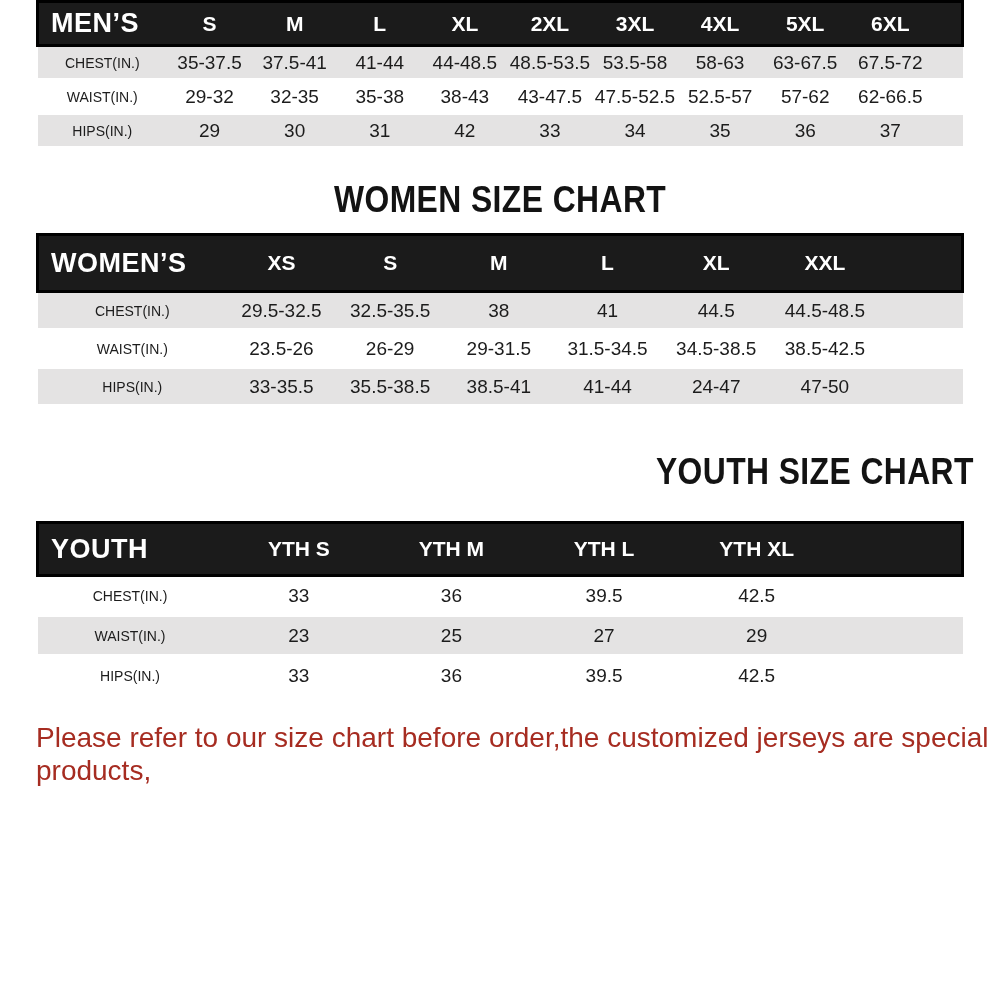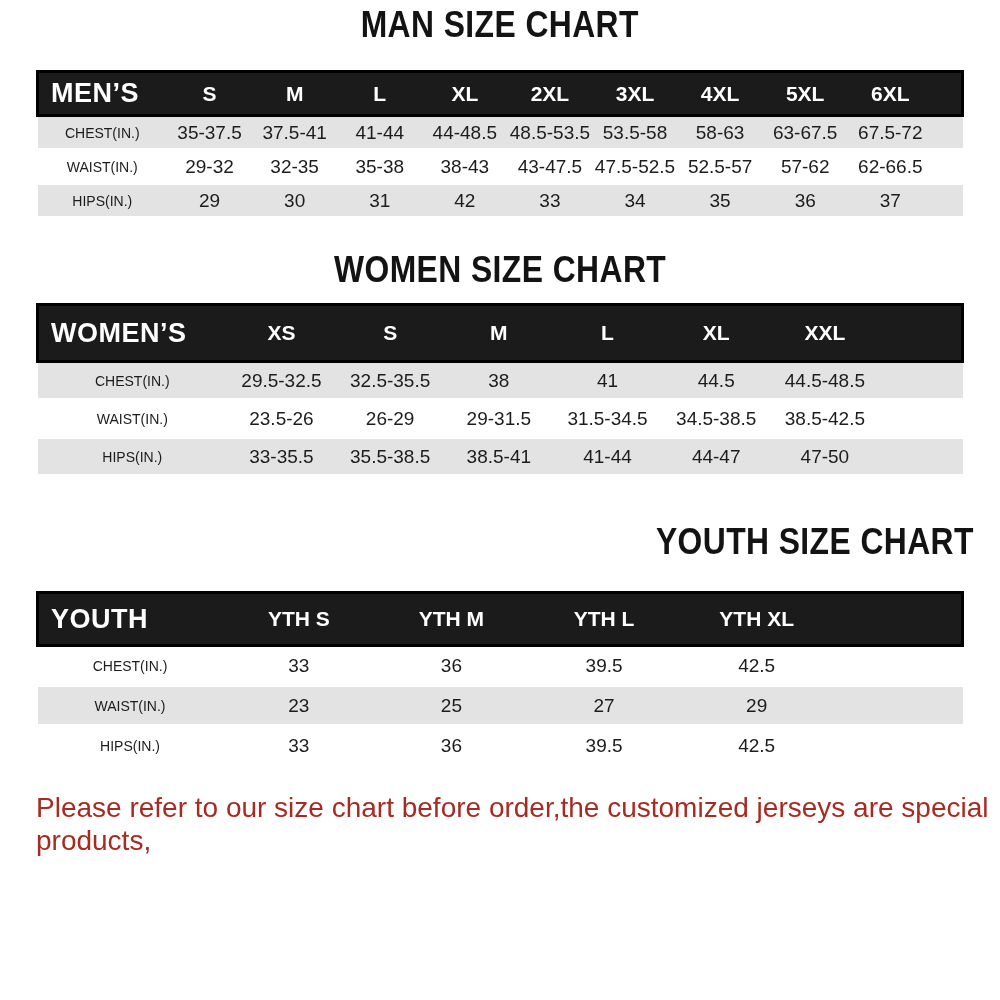--- a/index.html
+++ b/index.html
@@ -66,23 +66,20 @@
     font-size: 28px; line-height: 33px;
     color: #A62C21; font-weight: normal;
   }
 </style>
 </head>
 <body>
 
 <div class="page">
 
 
-  <h2 class="section-title mt-men">
-    <span class="cond">MAN SIZE CHART</span>
-  </h2>
 
   <table class="size-table t-men">
     <colgroup>
       <col style="width:14%">
       <col style="width:9.2%">
         <col style="width:9.2%">
         <col style="width:9.2%">
         <col style="width:9.2%">
         <col style="width:9.2%">
         <col style="width:9.2%">
@@ -196,21 +193,21 @@
         <td>34.5-38.5</td>
         <td>38.5-42.5</td>
         <td></td>
       </tr>
       <tr class="stripe">
         <td class="row-label">HIPS(IN.)</td>
         <td>33-35.5</td>
         <td>35.5-38.5</td>
         <td>38.5-41</td>
         <td>41-44</td>
-        <td>44-47</td>
+        <td>24-47</td>
         <td>47-50</td>
         <td></td>
       </tr>
     </tbody>
   </table>
 
   <h2 class="section-title mt-youth">
     <span class="cond">YOUTH SIZE CHART</span>
   </h2>
 

